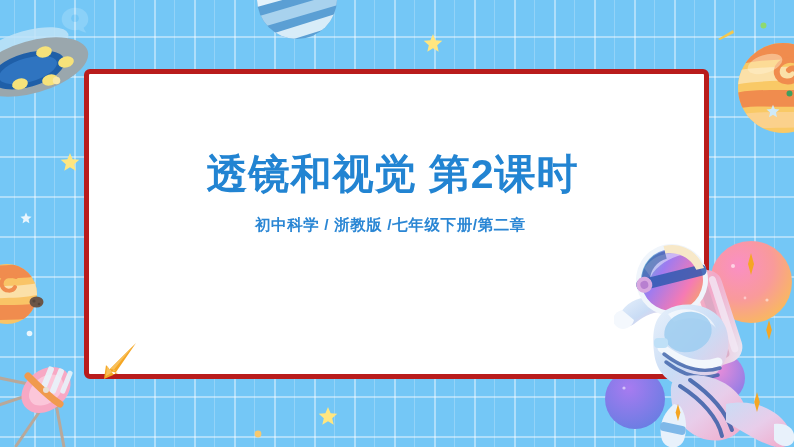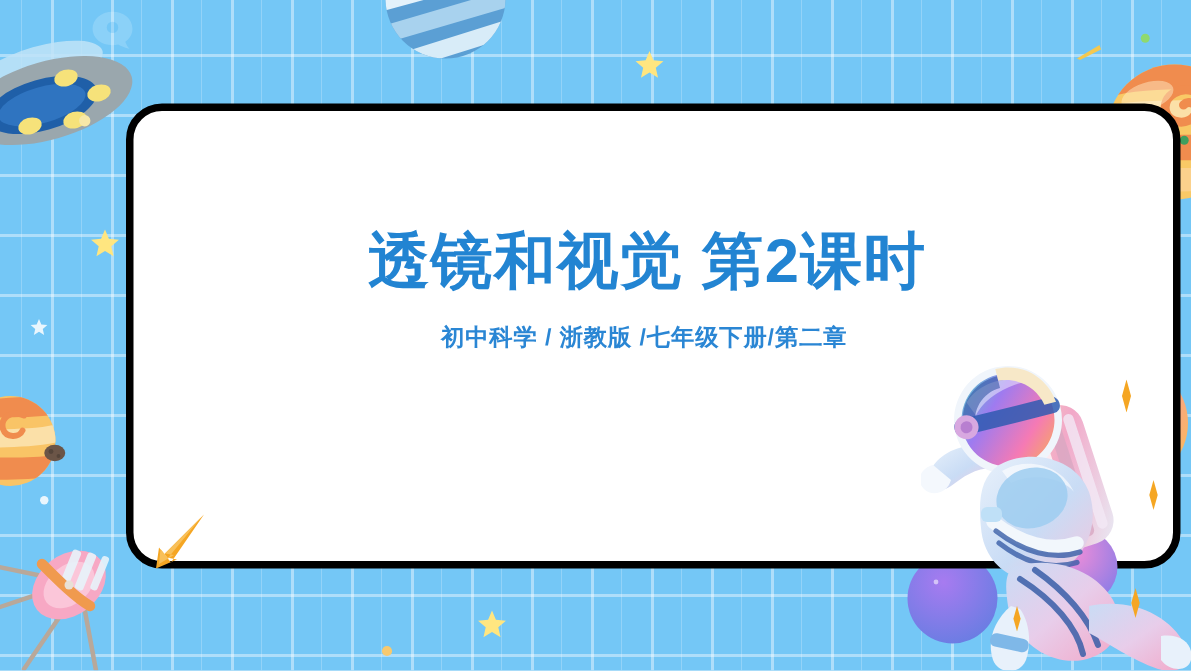--- a/index.html
+++ b/index.html
@@ -30,24 +30,24 @@
     background-image:
       linear-gradient(to right, rgba(255,255,255,.22) 0 1px, transparent 1px 100%);
     background-size:40px 100%;
     background-position:14px 0;
   }
 
   
   #card {
     position:absolute;
     left:84px; top:69px;
-    width:703px; height:310px;
+    width:625px; height:310px;
     background:#ffffff;
-    border:5px solid #000000;
-    border-radius:24px;
+    border:5px solid #b91c1c;
+    border-radius:6px;
     z-index:6;
   }
   #card-inner {
     position:absolute; inset:0;
     display:flex; flex-direction:column;
     align-items:center; justify-content:flex-start;
     padding-top:76px;
   }
   #title {
     font-size:41px;

